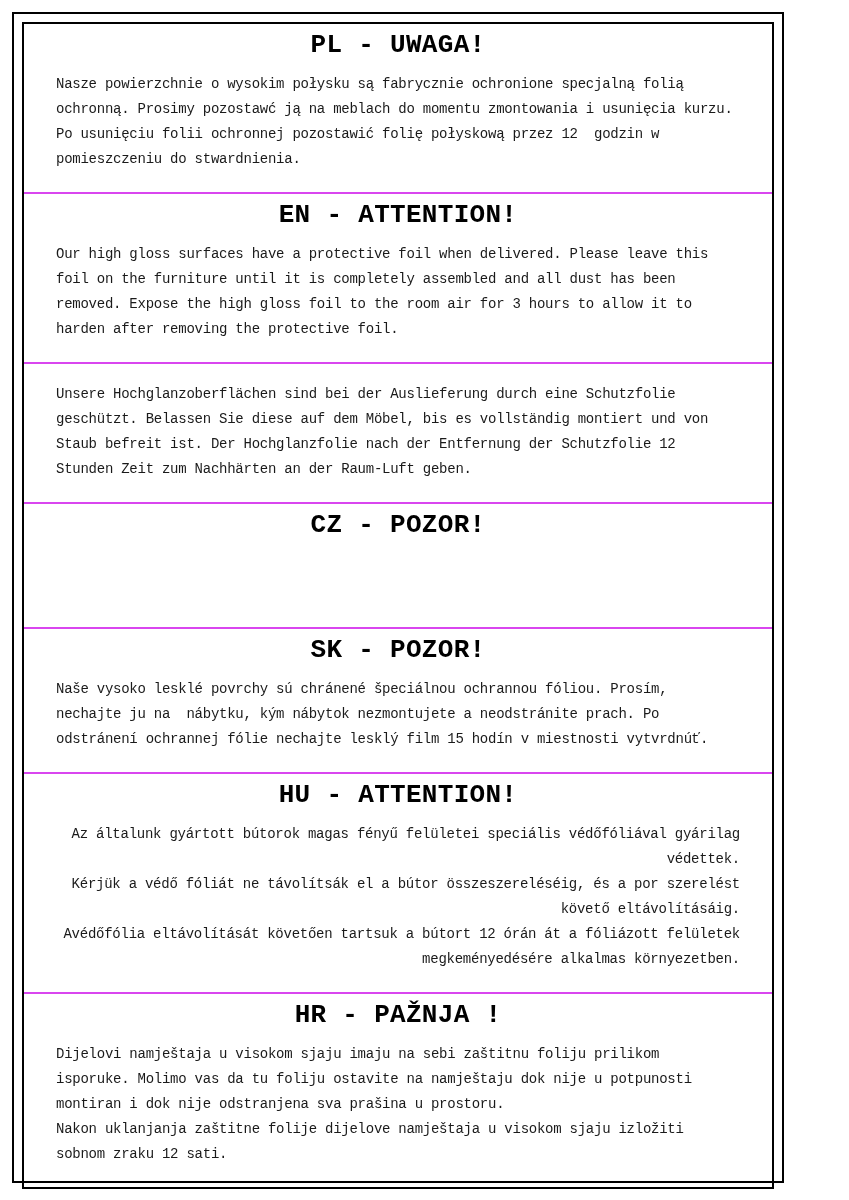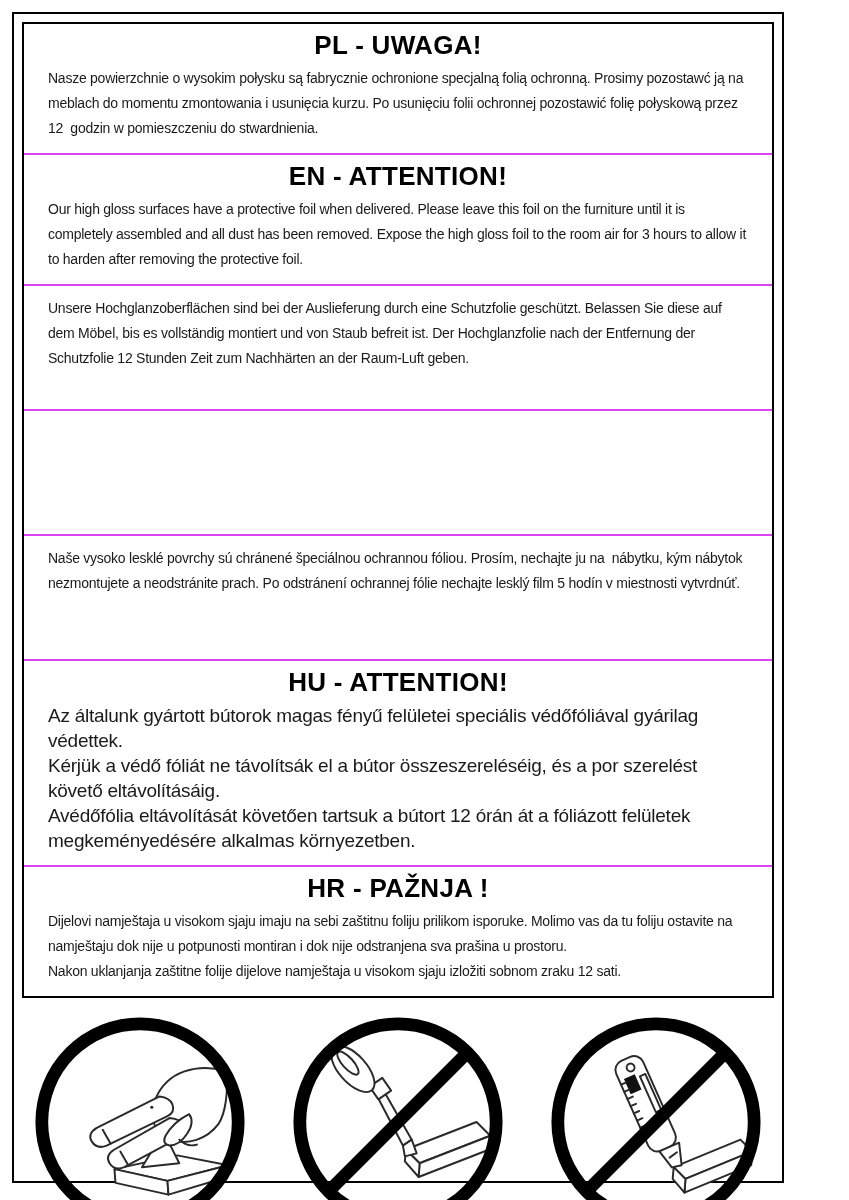--- a/index.html
+++ b/index.html
@@ -1,20 +1,20 @@
 <!DOCTYPE html>
 <html><head>
 <meta charset="utf-8">
 <style>
   html,body { margin:0; padding:0; background:#ffffff; }
   .page {
     position:relative;
     width:796px; height:1200px;
     background:#ffffff;
-    font-family:Liberation Sans, sans-serif;
+    font-family:Liberation Mono, monospace;
     color:#1a1a1a;
     overflow:hidden;
   }
   .frame {
     position:absolute;
     left:12px; top:12px; right:12px; bottom:17px;
     border:2px solid #000;
   }
   .lang-table {
     margin:8px 8px 0 8px;
@@ -29,28 +29,28 @@
   .section h2 {
     margin:0 0 6px 0;
     font-size:26px;
     line-height:30px;
     font-weight:bold;
     text-align:center;
     color:#000;
     letter-spacing:0.3px;
   }
   .section p {
-    margin:4px;
+    margin:12px;
     font-size:14px;
     line-height:25px;
     letter-spacing:-0.25px;
     white-space:pre-wrap;
   }
   .sec-cz p { font-size:13.5px; line-height:30px; }
-  .sec-hu p { font-size:19px; line-height:25px; }
+  .sec-hu p { font-size:14px; line-height:25px;text-align:right; }
   .icons-row {
     display:flex;
     justify-content:center;
     align-items:center;
     gap:42px;
     margin-top:16px;
   }
   .picto { display:block; }
   .art { stroke:#2a2a2a; stroke-width:2; fill:none; stroke-linejoin:round; stroke-linecap:round; }
   .artf { stroke:#2a2a2a; stroke-width:2; fill:#ffffff; stroke-linejoin:round; stroke-linecap:round; }
@@ -71,24 +71,26 @@
       <div class="section sec-en">
         <h2>EN - ATTENTION!</h2>
         <p>Our high gloss surfaces have a protective foil when delivered. Please leave this foil on the furniture until it is completely assembled and all dust has been removed. Expose the high gloss foil to the room air for 3 hours to allow it to harden after removing the protective foil.</p>
       </div>
 
       <div class="section sec-de">
         <p>Unsere Hochglanzoberflächen sind bei der Auslieferung durch eine Schutzfolie geschützt. Belassen Sie diese auf dem Möbel, bis es vollständig montiert und von Staub befreit ist. Der Hochglanzfolie nach der Entfernung der Schutzfolie 12 Stunden Zeit zum Nachhärten an der Raum-Luft geben.</p>
       </div>
 
       <div class="section sec-cz">
+        <h2>CZ - POZOR!</h2>
       </div>
 
       <div class="section sec-sk">
-        <p>Naše vysoko lesklé povrchy sú chránené špeciálnou ochrannou fóliou. Prosím, nechajte ju na  nábytku, kým nábytok nezmontujete a neodstránite prach. Po odstránení ochrannej fólie nechajte lesklý film 5 hodín v miestnosti vytvrdnúť.</p>
+        <h2>SK - POZOR!</h2>
+        <p>Naše vysoko lesklé povrchy sú chránené špeciálnou ochrannou fóliou. Prosím, nechajte ju na  nábytku, kým nábytok nezmontujete a neodstránite prach. Po odstránení ochrannej fólie nechajte lesklý film 15 hodín v miestnosti vytvrdnúť.</p>
       </div>
 
       <div class="section sec-hu">
         <h2>HU - ATTENTION!</h2>
         <p>Az általunk gyártott bútorok magas fényű felületei speciális védőfóliával gyárilag védettek.
 Kérjük a védő fóliát ne távolítsák el a bútor összeszereléséig, és a por szerelést követő eltávolításáig.
 Avédőfólia eltávolítását követően tartsuk a bútort 12 órán át a fóliázott felületek megkeményedésére alkalmas környezetben.</p>
       </div>
 
       <div class="section sec-hr">

